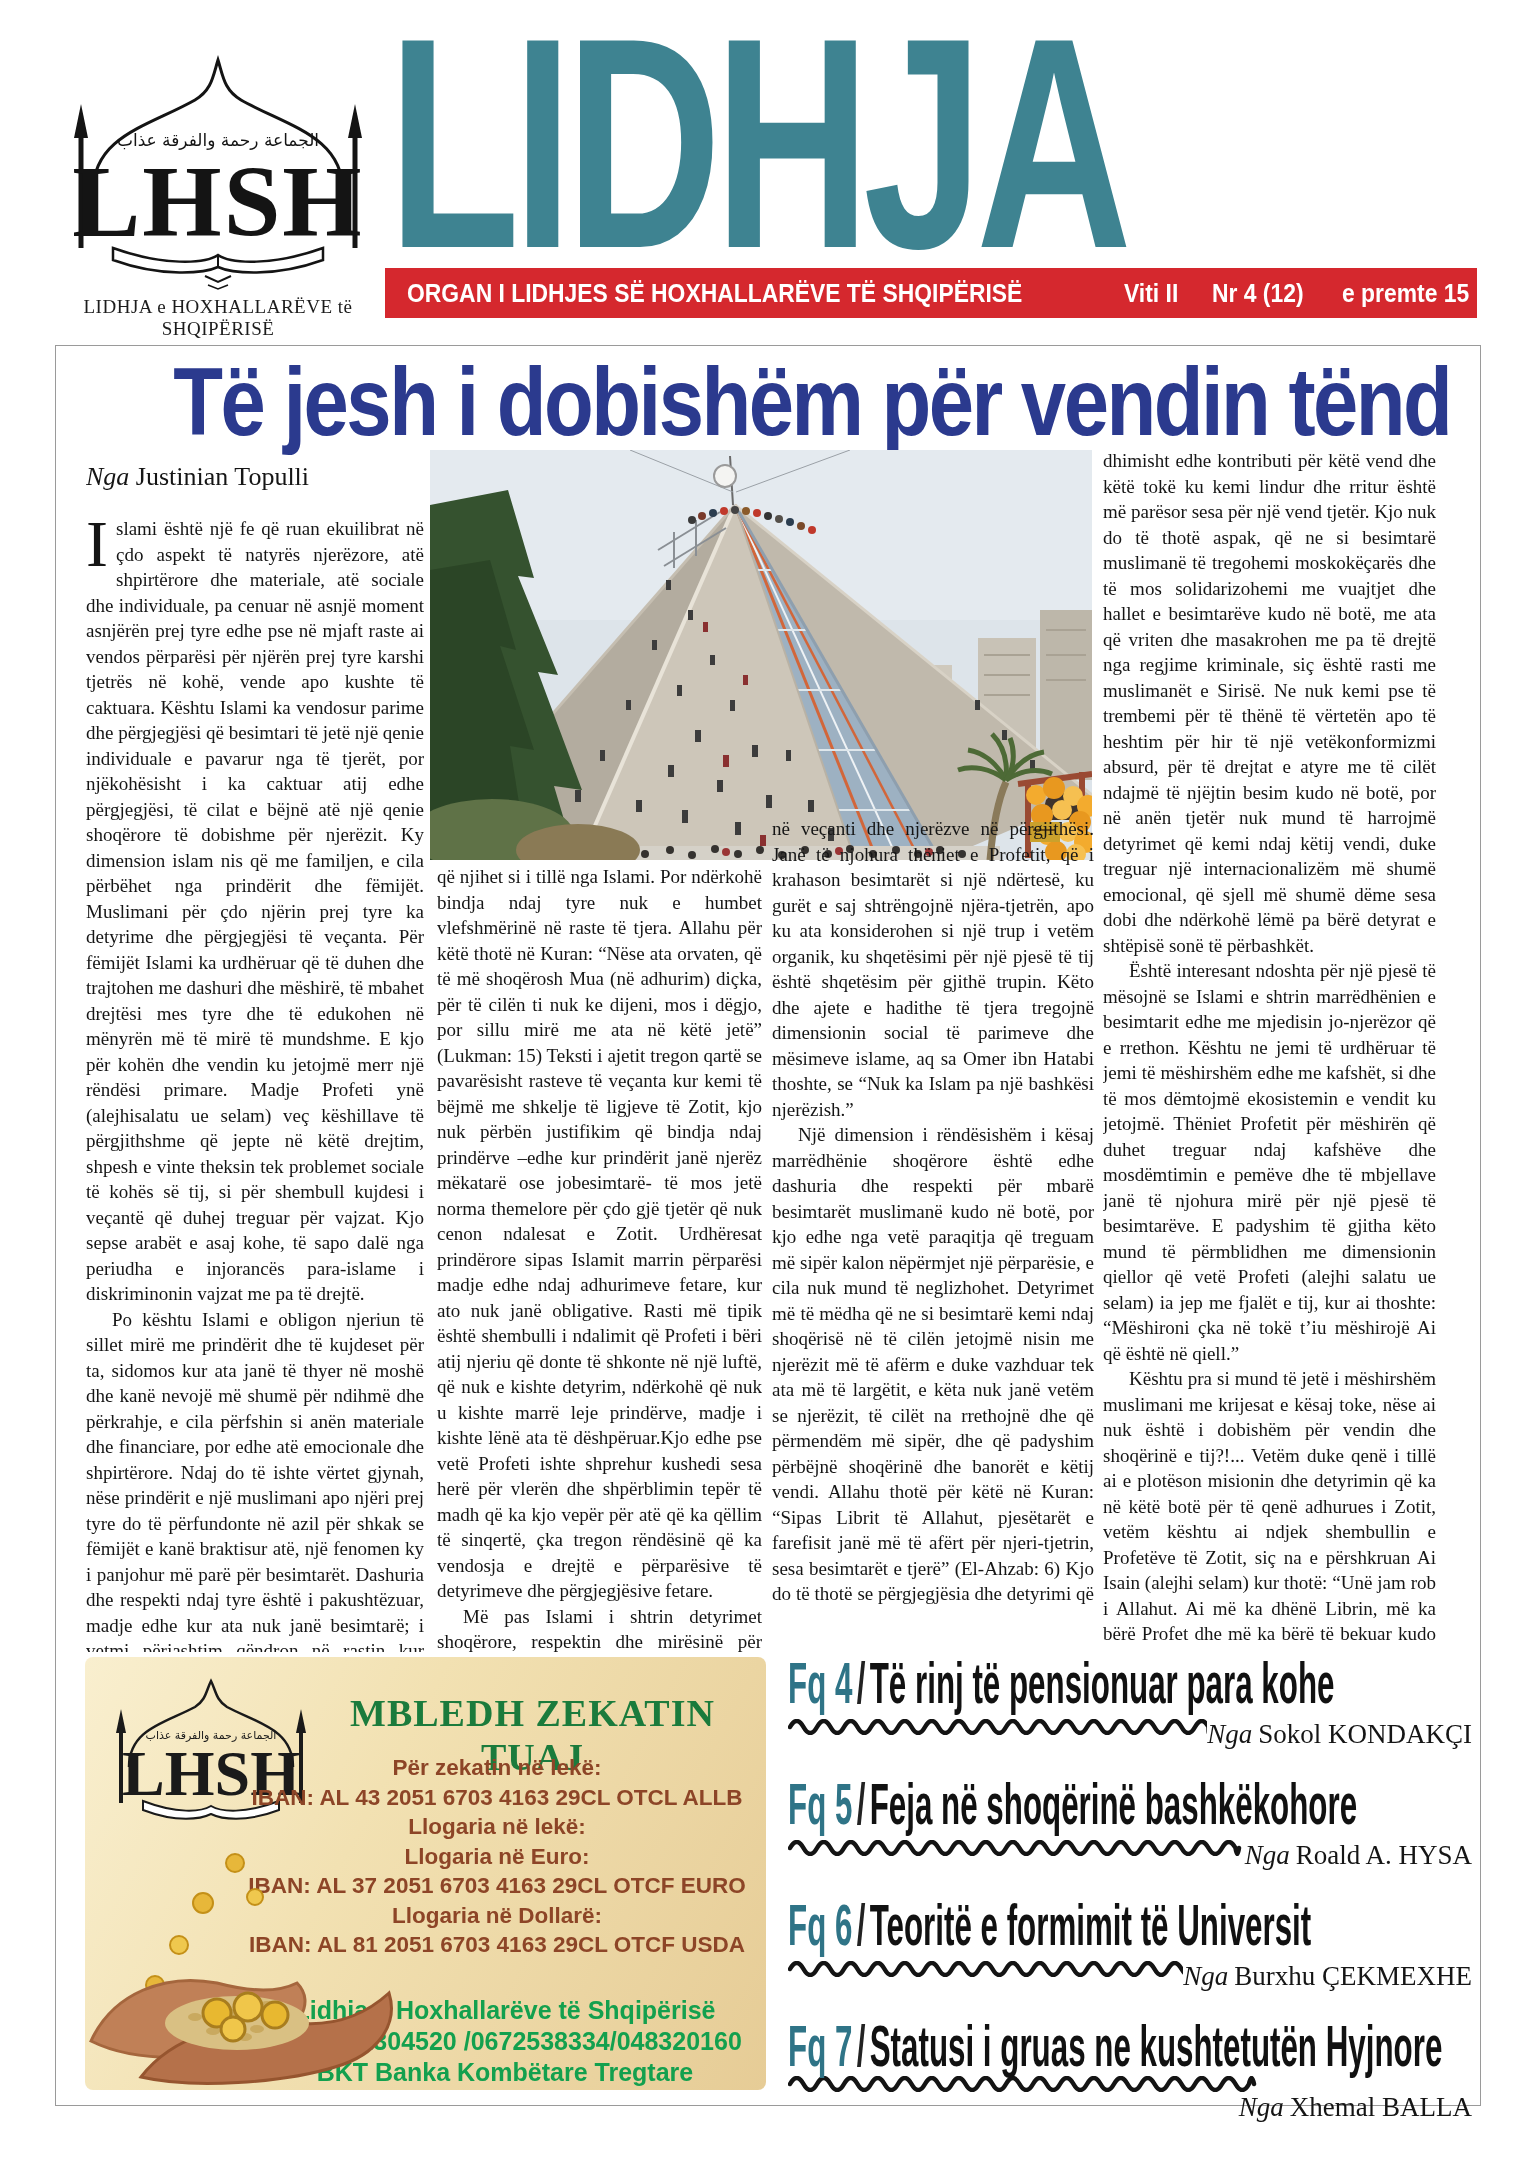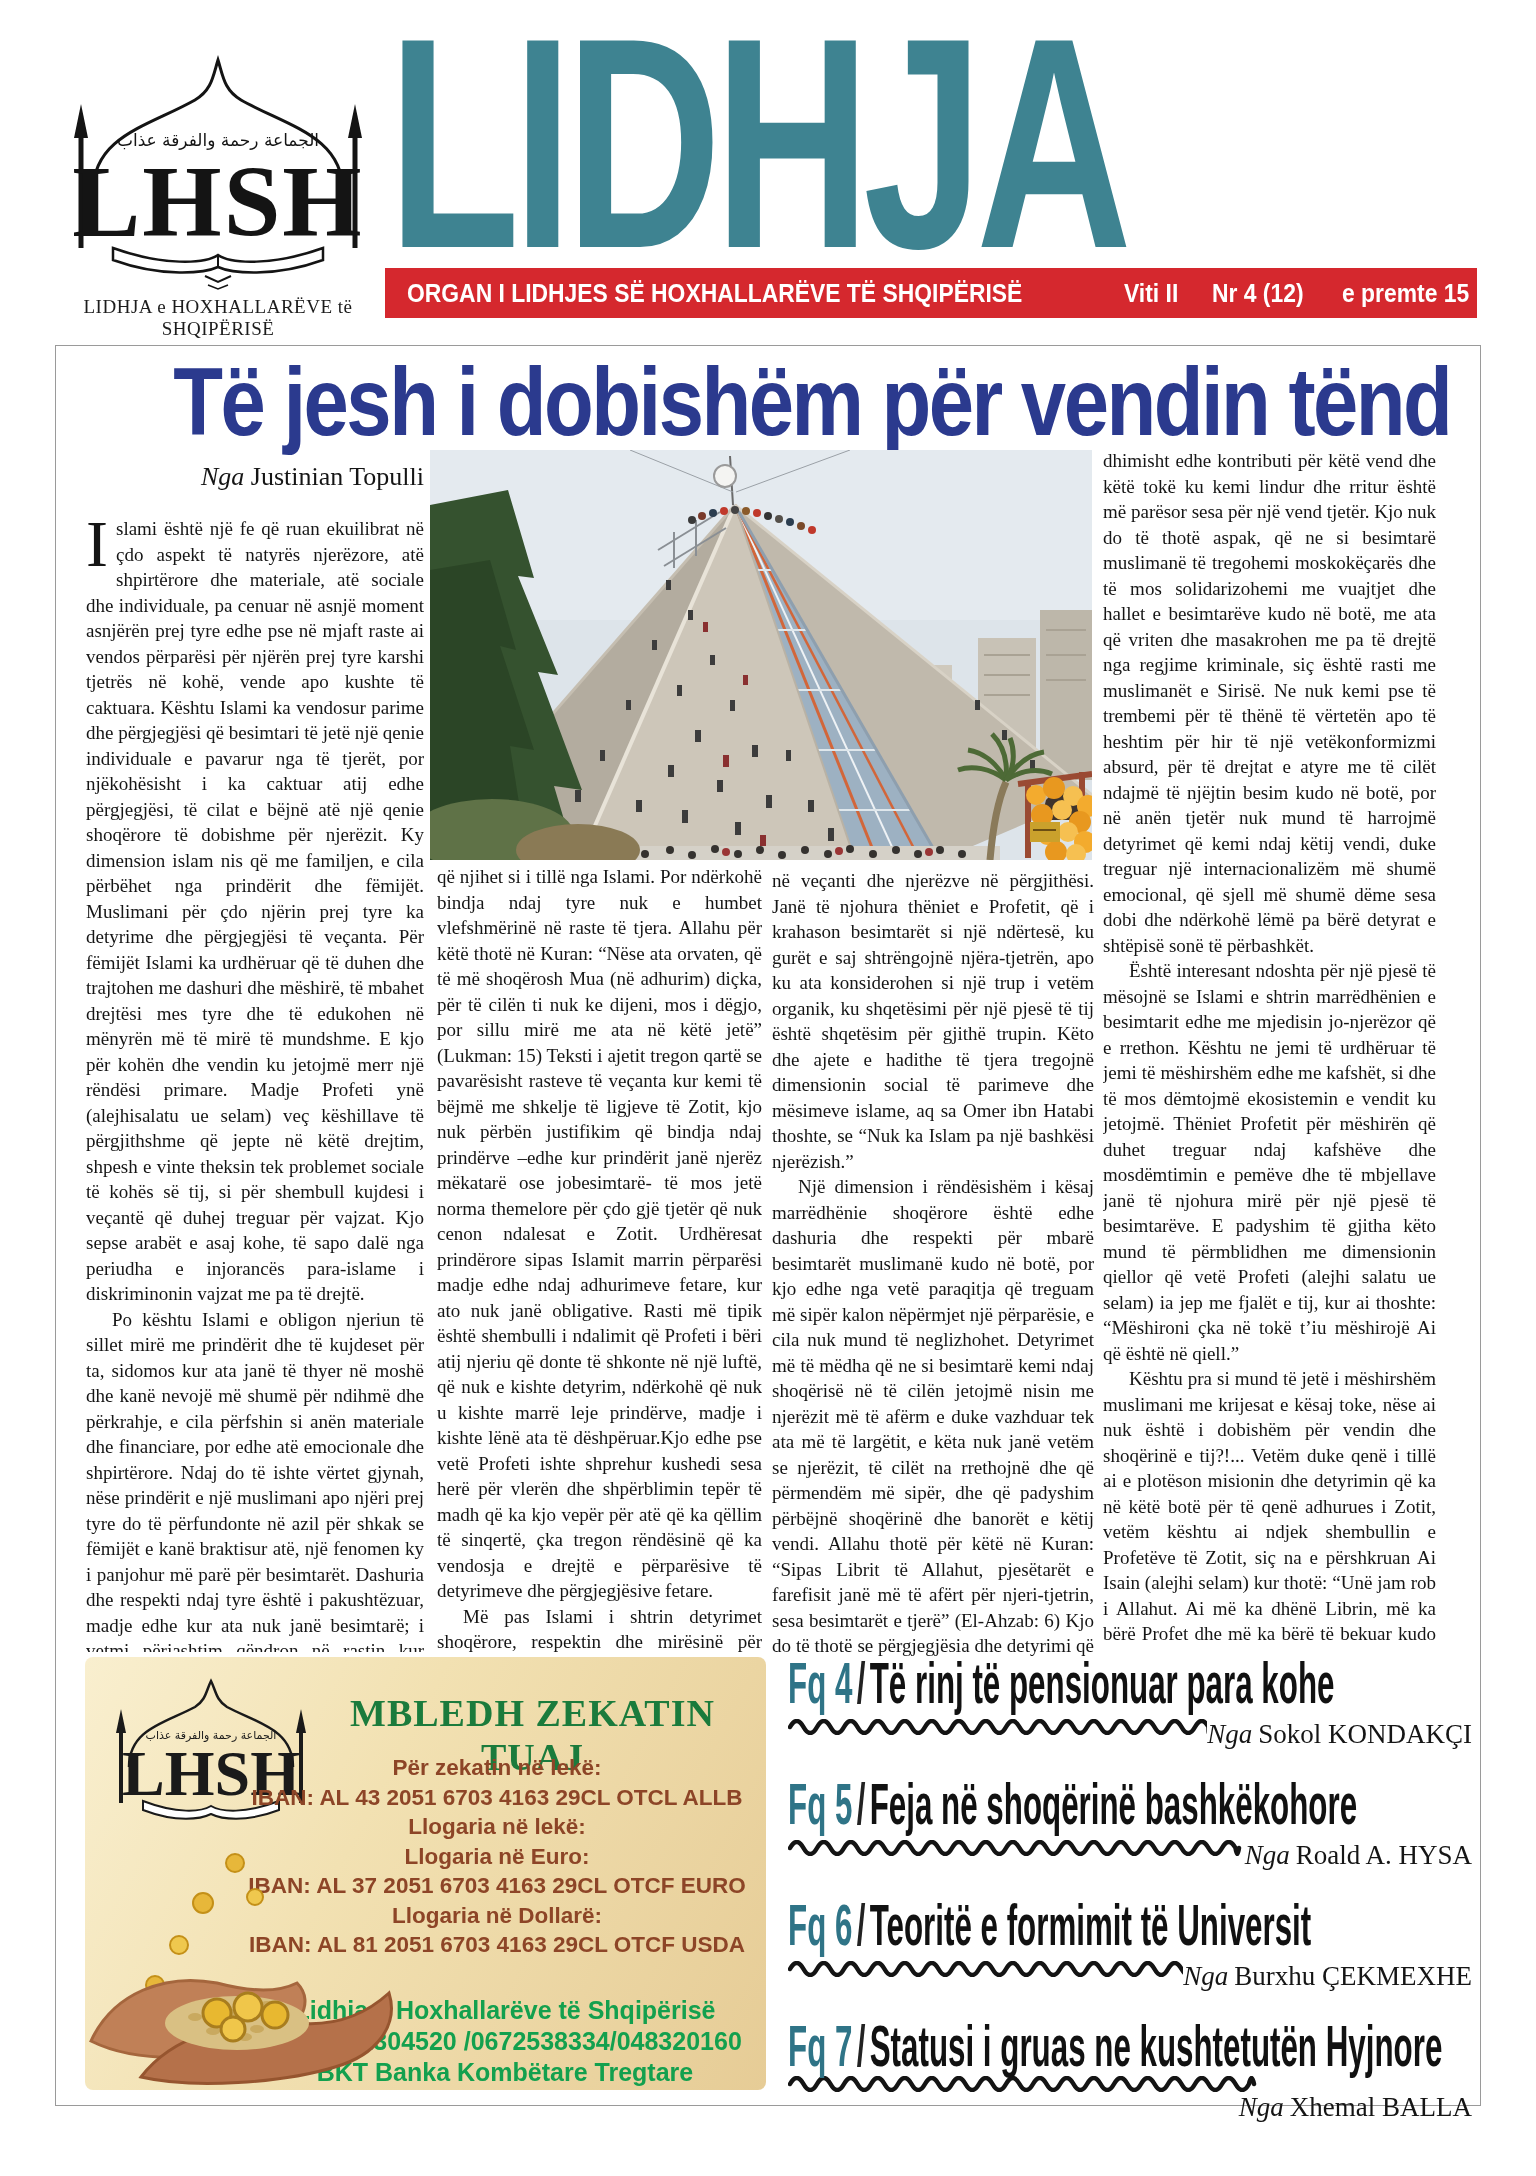--- a/index.html
+++ b/index.html
@@ -25,25 +25,25 @@
   
   #frame{position:absolute;left:55px;top:345px;width:1426px;height:1761px;border:1.5px solid #9a9a9a;box-sizing:border-box;}
 
   #headline{position:absolute;left:60px;top:352px;width:1416px;text-align:center;
     font-family:"Liberation Sans", sans-serif;font-weight:800;font-size:97px;line-height:100px;
     color:#2b3a8e;letter-spacing:-3px;transform:scaleX(.84);transform-origin:center;white-space:nowrap;}
 
   .col{position:absolute;overflow:hidden;font-size:19px;line-height:25.5px;text-align:justify;}
   #col1{left:86px;top:460px;width:338px;height:1192px;}
   #col2{left:437px;top:864px;width:325px;height:790px;}
-  #col3{left:772px;top:868px;width:322px;height:790px;}
+  #col3{left:772px;top:816px;width:322px;height:790px;}
   #col4{left:1103px;top:448px;width:333px;height:1200px;}
   .col p{margin:0;}
   .col p.ind{text-indent:26px;}
-  #byline{text-align:right;font-size:26px;margin-bottom:22px;line-height:34px;}
+  #byline{text-align:left;font-size:26px;margin-bottom:22px;line-height:34px;}
   #byline i{font-family:"Liberation Serif",serif;}
   .dropcap{float:left;font-size:66px;line-height:48px;padding:4px 8px 0 0;font-family:"Liberation Serif",serif;}
 
   
   #photo{position:absolute;left:430px;top:450px;width:662px;height:410px;overflow:hidden;}
 
   
   #zakat-ad{position:absolute;left:85px;top:1657px;width:681px;height:433px;border-radius:8px;
     background:linear-gradient(118deg,#f9efcf 0%,#f2e1b2 40%,#e6cc96 100%);overflow:hidden;}
   #ad-logo{position:absolute;left:16px;top:10px;width:220px;height:158px;}

